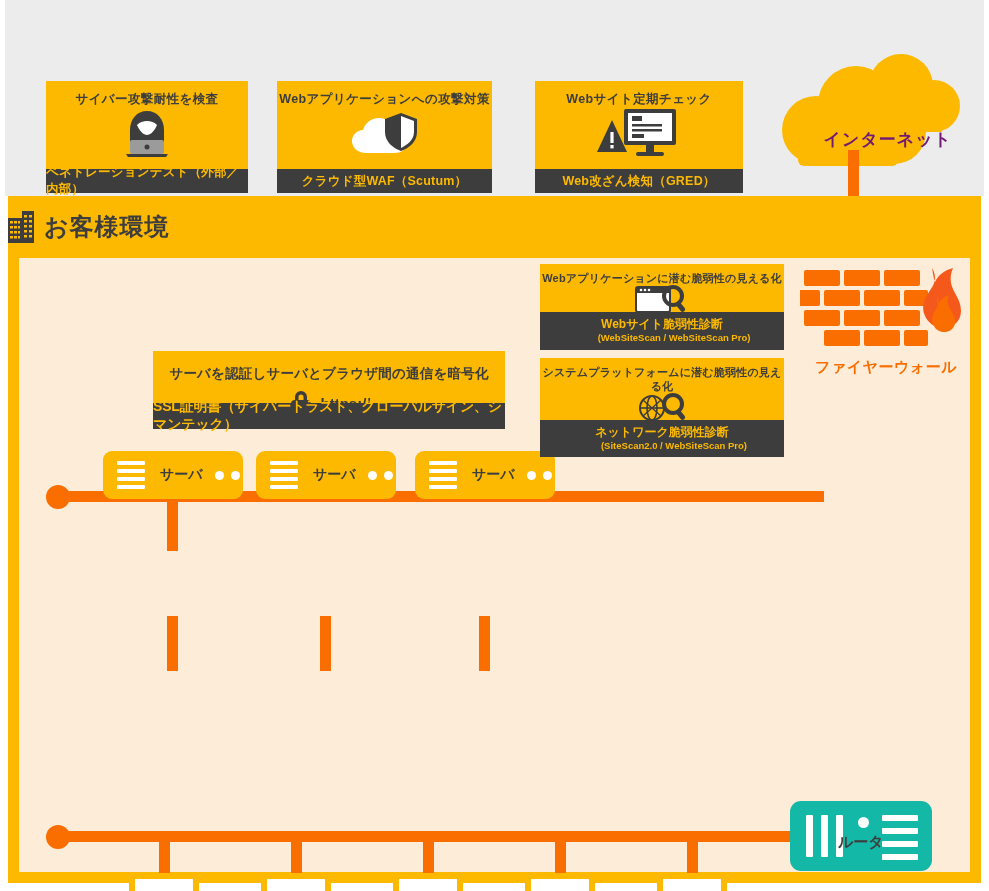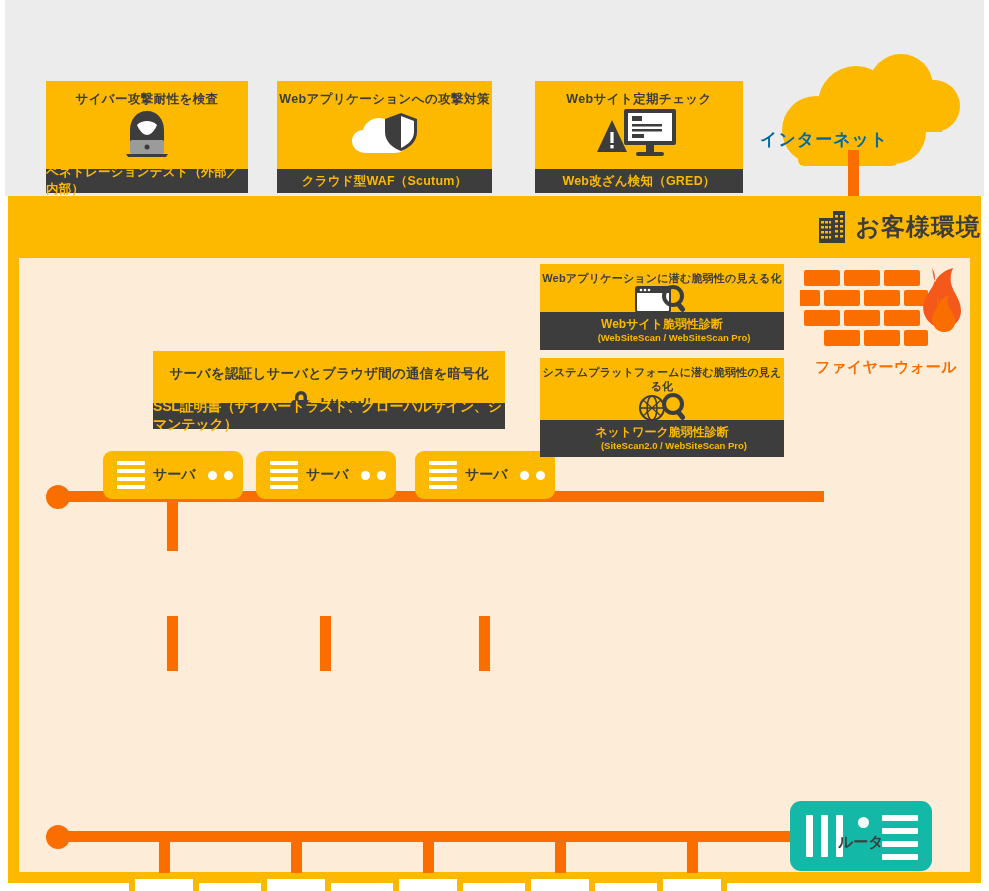--- a/index.html
+++ b/index.html
@@ -23,32 +23,32 @@
   .card .card-art{height:52px;display:flex;align-items:center;justify-content:center;}
   .card .card-foot{
     position:absolute;left:0;bottom:0;width:100%;height:24px;background:#3d3d3d;
     color:#fcb900;font-weight:bold;font-size:12.5px;letter-spacing:.2px;
     display:flex;align-items:center;justify-content:center;
   }
 
   
   .cloud-wrap{position:absolute;}
   .cloud-label{
-    position:absolute;left:0;top:0;width:100%;text-align:left;
-    font-weight:bold;font-size:17px;color:#0369a1;letter-spacing:1px;
+    position:absolute;left:0;top:0;width:100%;text-align:right;
+    font-weight:bold;font-size:17px;color:#701a75;letter-spacing:1px;
   }
 
   
   .panel{
     position:absolute;left:8px;top:196px;width:973px;height:687px;
     background:#fcb900;box-sizing:border-box;
   }
   .panel-head{
     position:absolute;left:0;top:0;width:100%;height:62px;
-    display:flex;align-items:center;justify-content:flex-end;gap:10px;
+    display:flex;align-items:center;justify-content:flex-start;gap:10px;
   }
   .panel-head .ph-text{font-size:24px;font-weight:bold;color:#3d3d3d;letter-spacing:1px;}
   .panel-body{
     position:absolute;left:11px;top:62px;width:951px;height:614px;
     background:#fdecd8;
   }
 
   
   .wire{position:absolute;background:#fa6e00;}
   .wire-cap{position:absolute;background:#fa6e00;border-radius:50%;}
@@ -78,21 +78,21 @@
     display:flex;align-items:center;justify-content:center;letter-spacing:-.2px;
   }
 
   
   .server{
     position:absolute;width:140px;height:48px;background:#fcb900;border-radius:9px;
     display:flex;align-items:center;
   }
   .server .s-lines{margin-left:14px;display:flex;flex-direction:column;gap:4px;}
   .server .s-lines i{display:block;width:28px;height:4px;background:#ffffff;border-radius:1px;}
-  .server .s-name{margin-left:8px;font-size:14px;font-weight:bold;color:#3d3d3d;}
+  .server .s-name{margin-left:15px;font-size:14px;font-weight:bold;color:#3d3d3d;}
   .server .s-dots{margin-left:12px;display:flex;gap:7px;}
   .server .s-dots b{width:9px;height:9px;border-radius:50%;background:#ffffff;display:block;}
 
   
   .fw-label{
     position:absolute;text-align:center;width:100%;
     font-weight:bold;font-size:15px;color:#fa6e00;letter-spacing:.5px;
   }
 
   

